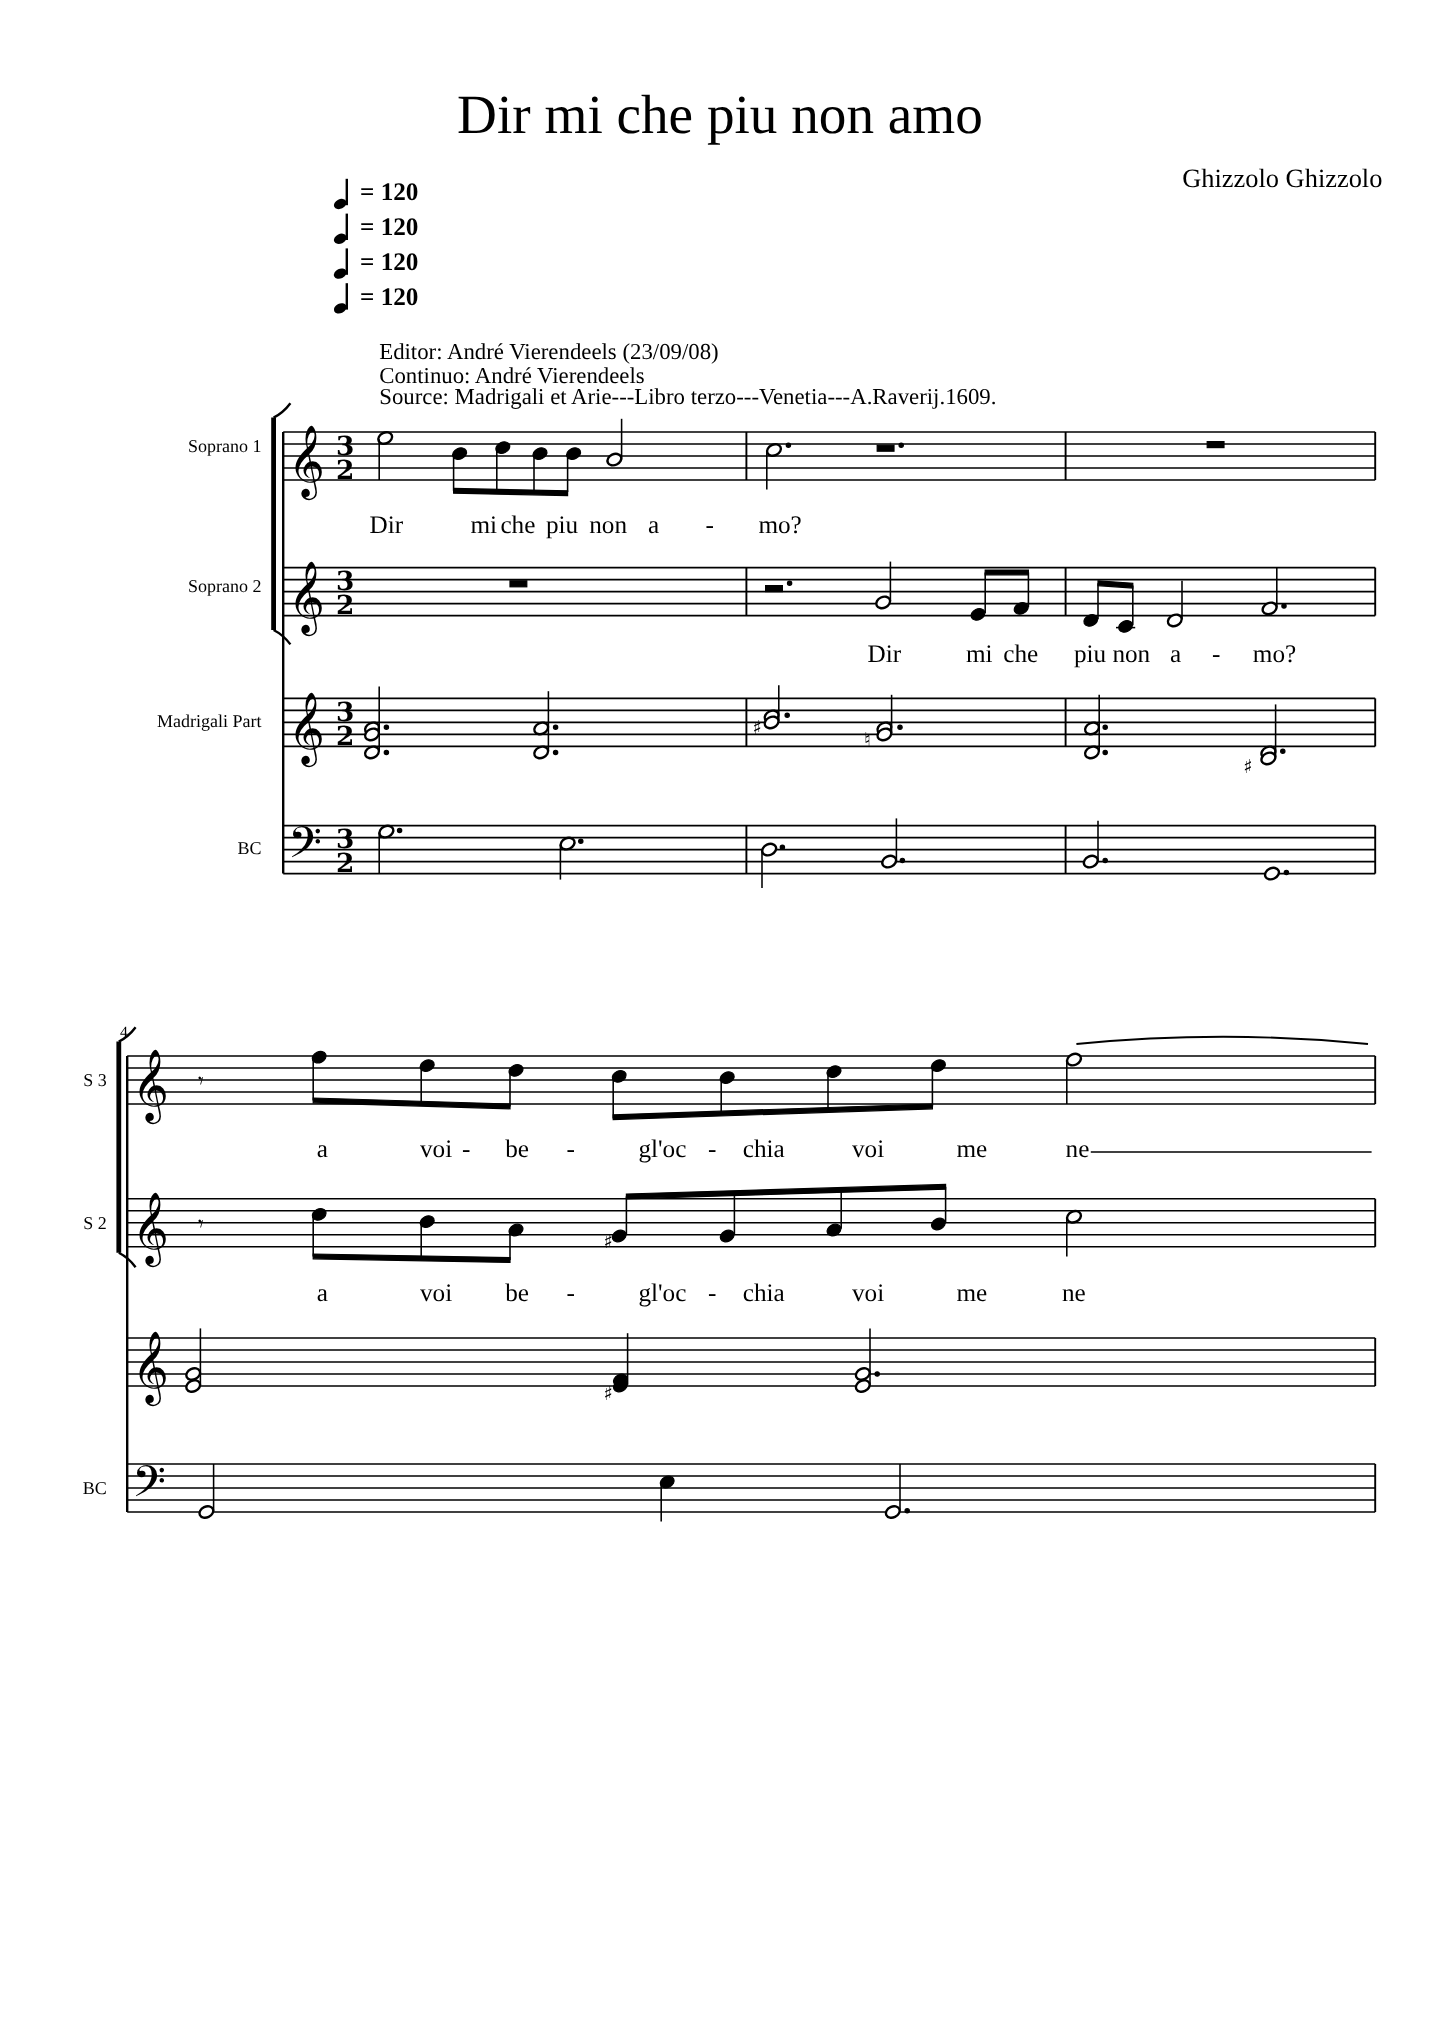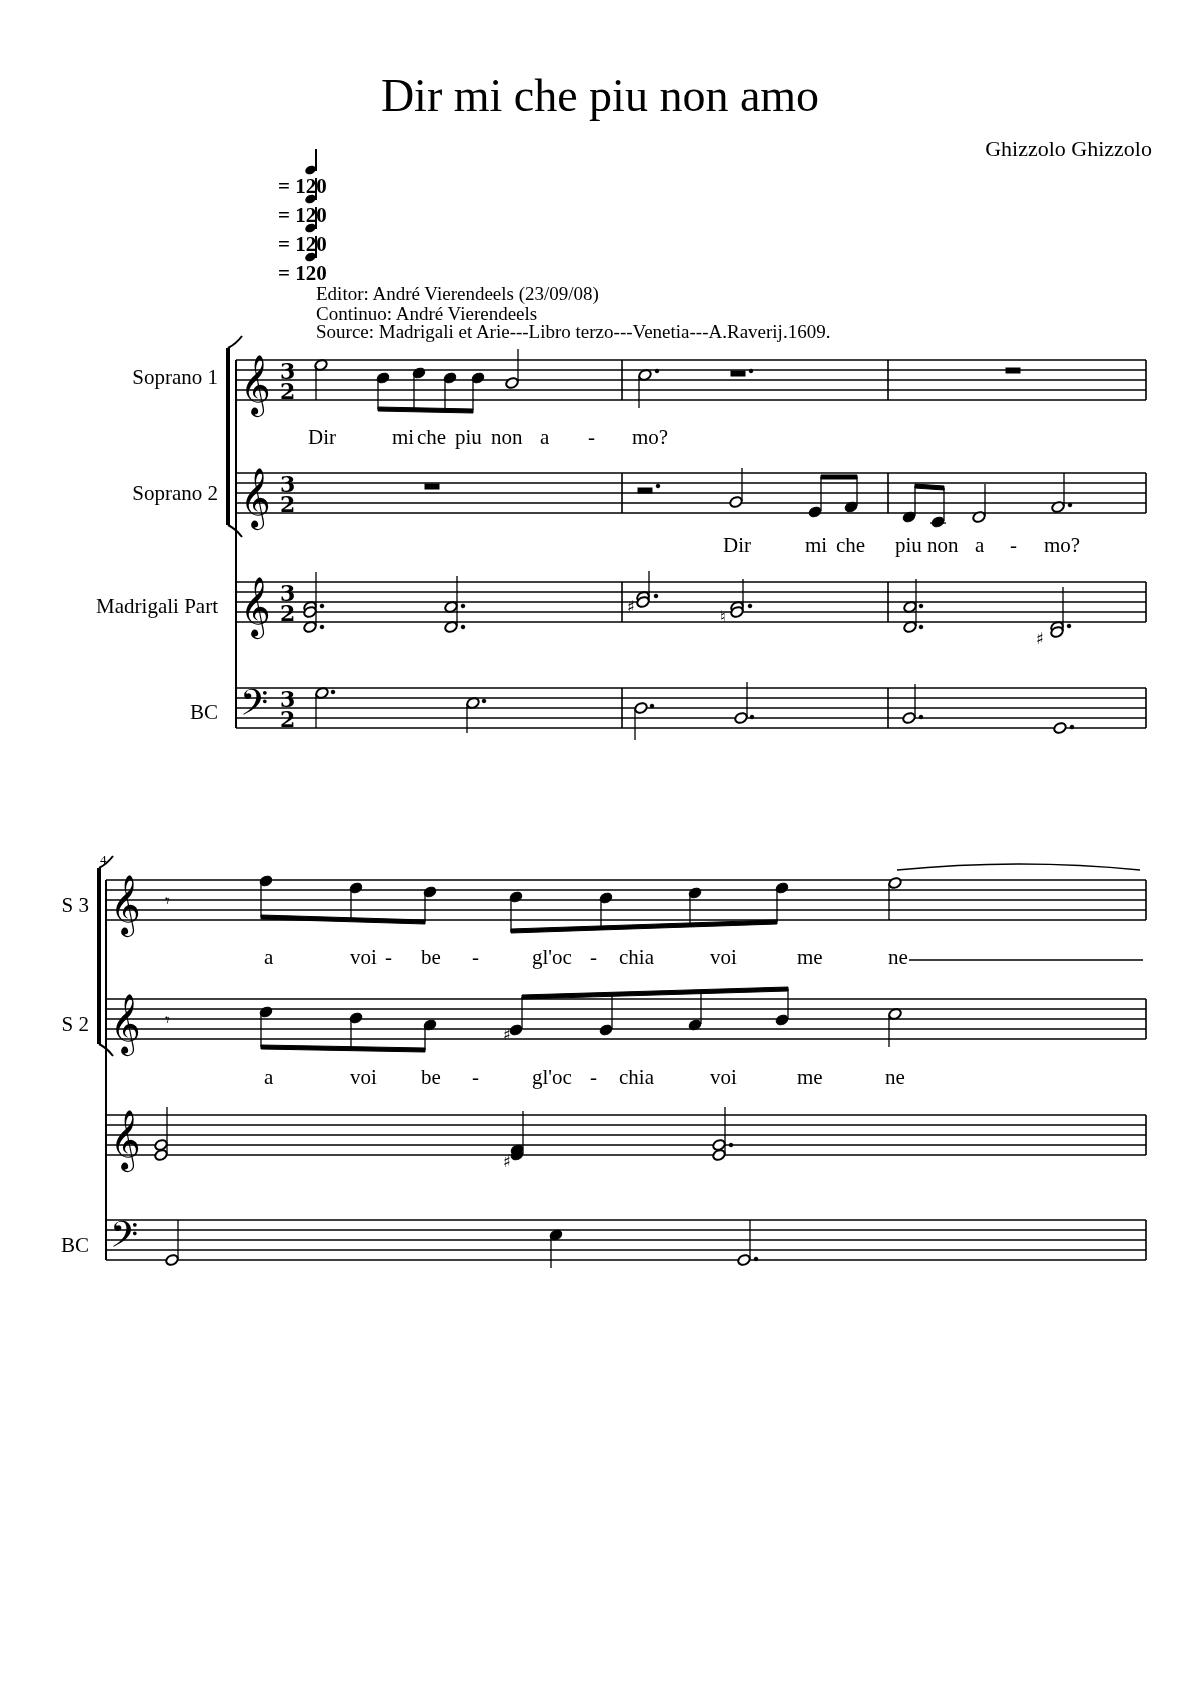--- a/index.html
+++ b/index.html
@@ -1,26 +1,26 @@
 <!DOCTYPE html>
 <html><head>
 <meta charset="utf-8">
 <style>
   html, body { margin: 0; padding: 0; background: #ffffff; }
   body { width: 1200px; height: 1697px; position: relative; overflow: hidden;
          font-family: "Liberation Serif", "DejaVu Serif", serif; color: #000; }
   .abs { position: absolute; white-space: nowrap; }
   .title { left: 0; width: 1200px; top: 44px; text-align: center; font-size: 46px; margin-top: 25px; }
   .composer { right: 48px; top: 136px; font-size: 22px; }
-  .tempo { left: 278px; font-size: 21px; font-weight: bold; display: flex; align-items: flex-end; flex-direction: column; }
+  .tempo { left: 278px; font-size: 21px; font-weight: bold; display: flex; align-items: flex-start; }
   .tempo .note-glyph { display: inline-block; width: 16px; height: 26px; position: relative; margin-right: 6px; }
   .tempo .note-glyph .head { position: absolute; left: 0; bottom: 0; width: 11px; height: 8px; border-radius: 50%; background: #000; transform: rotate(-25deg); }
   .tempo .note-glyph .stem { position: absolute; left: 10px; bottom: 3px; width: 2px; height: 22px; background: #000; }
   .meta { left: 316px; font-size: 19px; }
-  .label { font-size: 21px; text-align: left; }
+  .label { font-size: 15px; text-align: left; }
   svg#score { position: absolute; left: 0; top: 0; }
 </style>
 </head>
 <body>
 
 <div class="abs title">Dir mi che piu non amo</div>
 <div class="abs composer">Ghizzolo Ghizzolo</div>
 
 <div class="abs tempo" style="top:148px">
     <span class="note-glyph">

